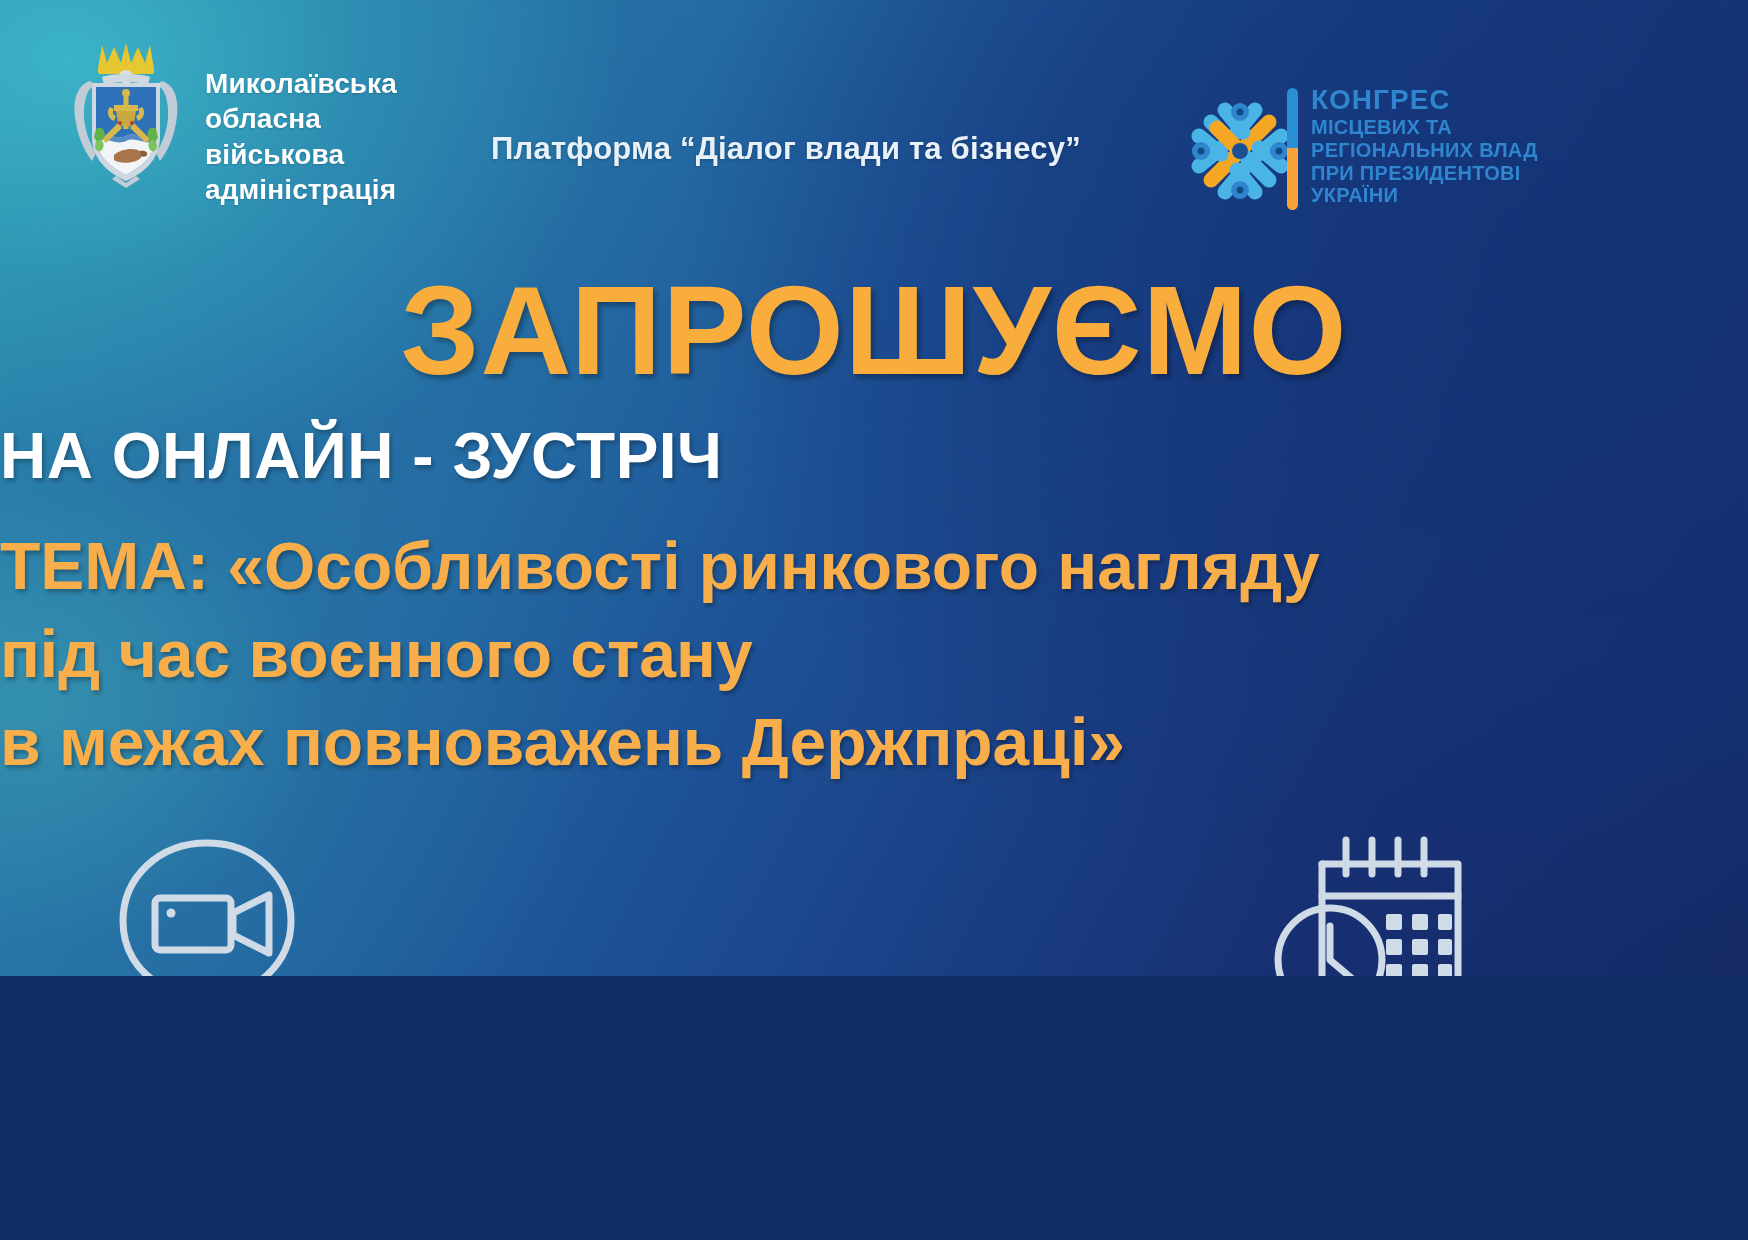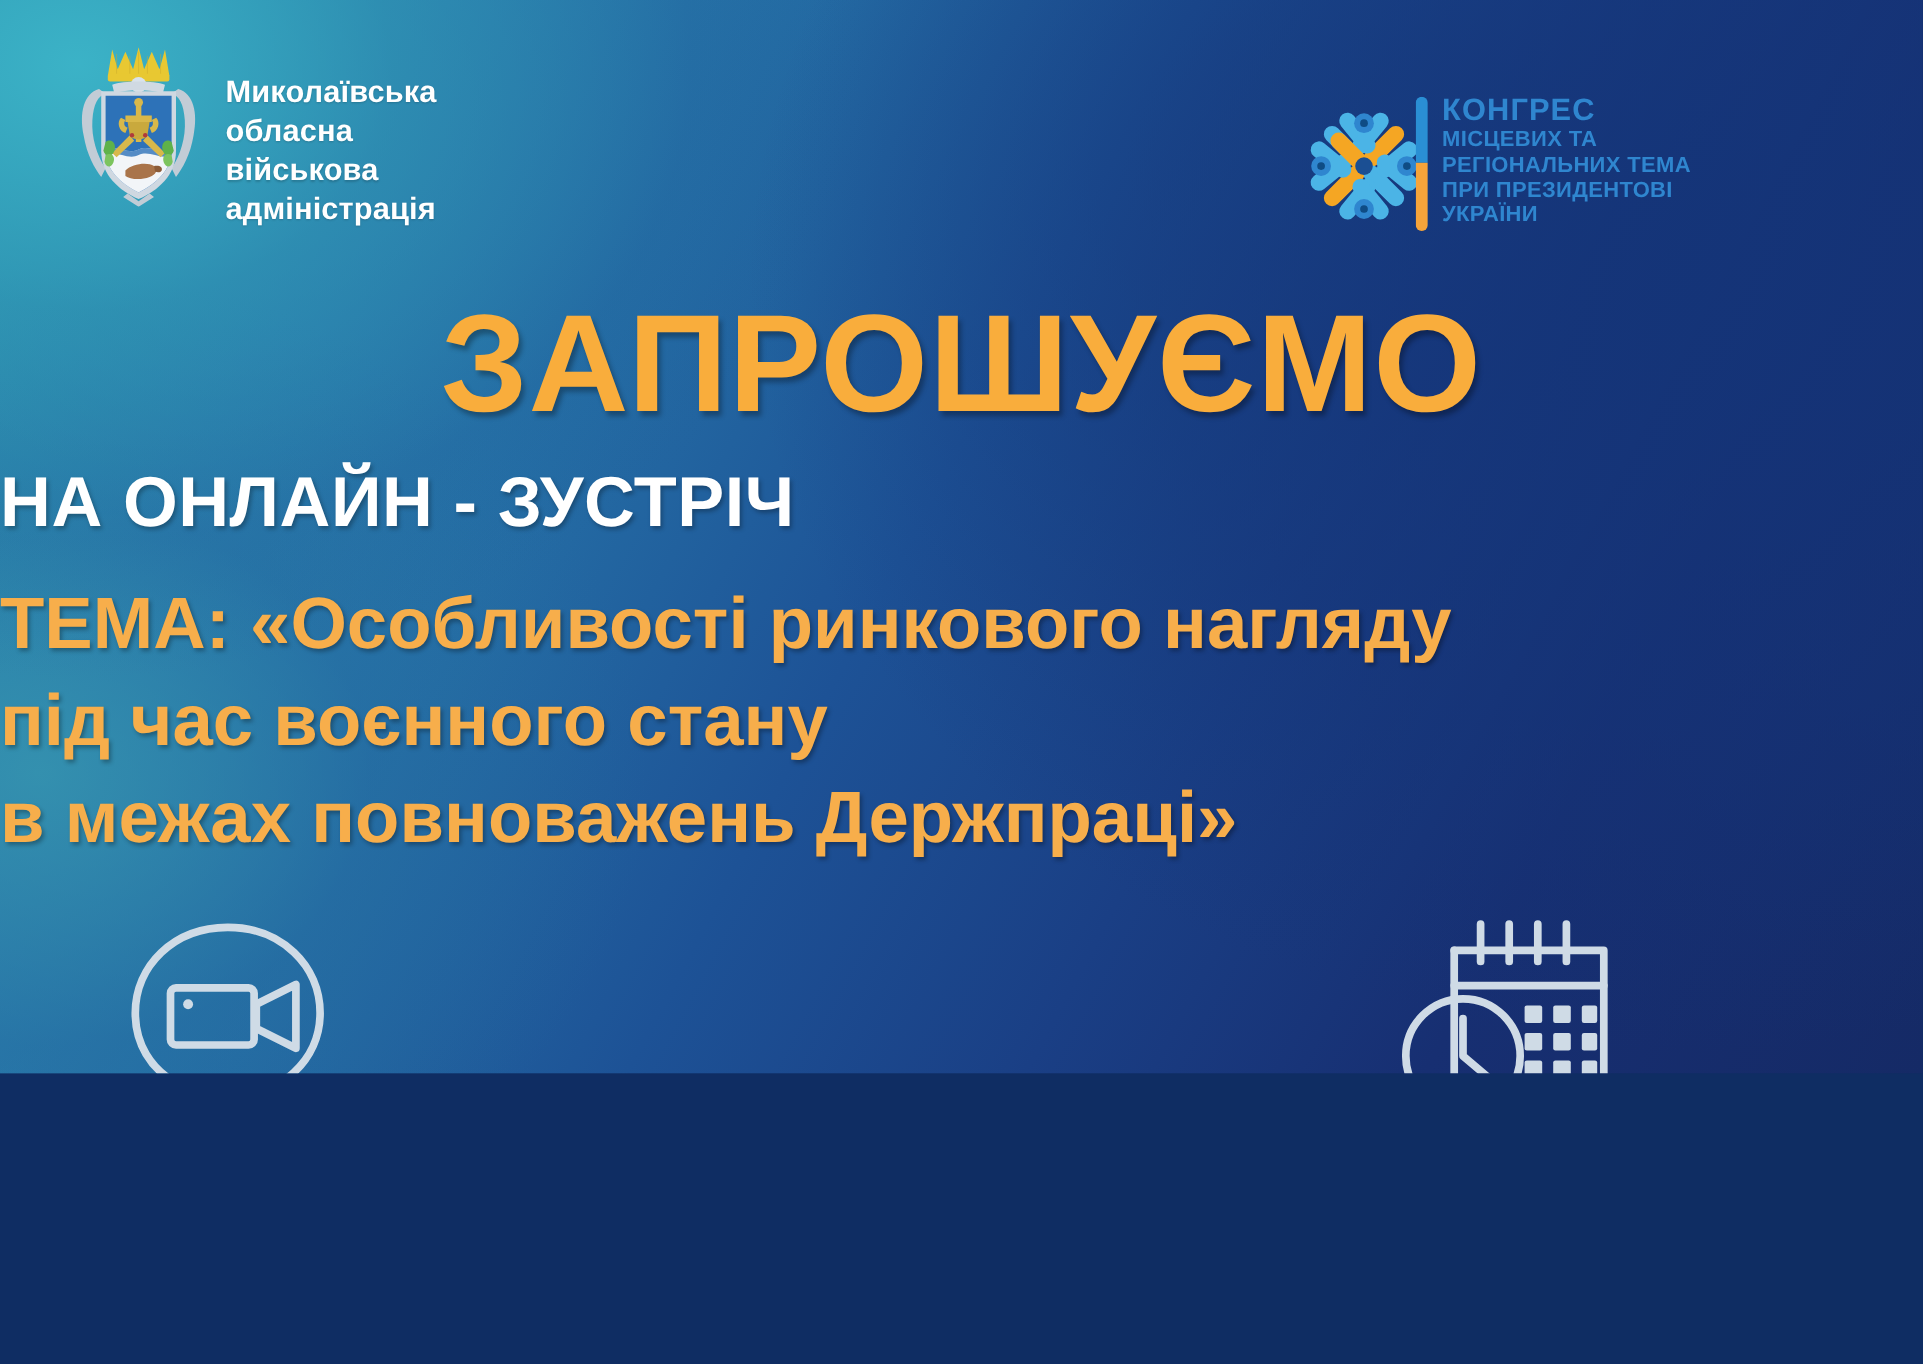--- a/index.html
+++ b/index.html
@@ -245,20 +245,21 @@
       </svg>
     </div>
 
     <div class="oda-text">
       <div>Миколаївська</div>
       <div>обласна</div>
       <div>військова</div>
       <div>адміністрація</div>
     </div>
 
+    <div class="platform-title">Платформа “Діалог влади та бізнесу”</div>
 
     <div class="congress">
       <div class="congress-mark">
         <svg viewBox="0 0 118 118" xmlns="http://www.w3.org/2000/svg">
           <g stroke-linecap="round" fill="none" stroke-width="15">
             <line x1="30" y1="30" x2="52" y2="52" stroke="#4bb4e6"></line>
             <line x1="88" y1="30" x2="66" y2="52" stroke="#f5a623"></line>
             <line x1="30" y1="88" x2="52" y2="66" stroke="#f5a623"></line>
             <line x1="88" y1="88" x2="66" y2="66" stroke="#4bb4e6"></line>
             <line x1="44" y1="18" x2="62" y2="40" stroke="#4bb4e6"></line>
@@ -287,21 +288,21 @@
       </div>
 
       <div class="congress-divider">
         <div class="top"></div>
         <div class="bot"></div>
       </div>
 
       <div class="congress-text">
         <div class="l1">КОНГРЕС</div>
         <div class="l2">МІСЦЕВИХ ТА</div>
-        <div class="l3">РЕГІОНАЛЬНИХ ТЕМА</div>
+        <div class="l3">РЕГІОНАЛЬНИХ ВЛАД</div>
         <div class="l4">ПРИ ПРЕЗИДЕНТОВІ</div>
         <div class="l5">УКРАЇНИ</div>
       </div>
     </div>
   </div>
 
   <div class="headline">ЗАПРОШУЄМО</div>
 
   <div class="subheadline">НА ОНЛАЙН - ЗУСТРІЧ</div>
 

